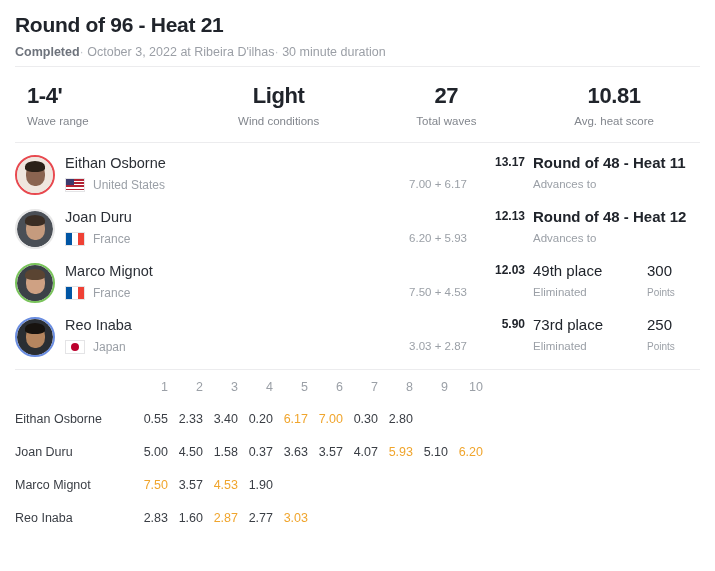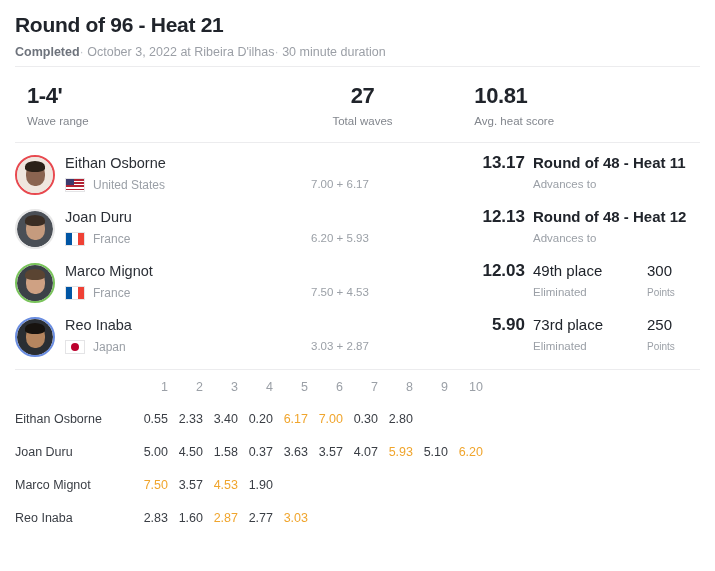--- a/index.html
+++ b/index.html
@@ -79,21 +79,21 @@
   .stats {
     display: flex;
     padding: 16px 15px 14px 15px;
     box-sizing: border-box;
   }
   .stat {
     flex: 1;
     text-align: center;
   }
   .stat:first-child { text-align: left; padding-left: 12px; }
-  .stat:last-child  { text-align: left; padding-right: 2px; }
+  .stat:last-child  { text-align: center; padding-right: 2px; }
   .stat-value {
     font-size: 22px;
     font-weight: bold;
     color: #20242b;
     letter-spacing: -0.4px;
     line-height: 26px;
   }
   .stat-label {
     font-size: 11.5px;
     color: #82868d;
@@ -155,31 +155,31 @@
     color: #9ba0a7;
     line-height: 15px;
     white-space: nowrap;
   }
   .total-score {
     position: absolute;
     left: 300px;
     width: 210px;
     top: 4px;
     text-align: right;
-    font-size: 17px;
+    font-size: 12px;
     font-weight: bold;
     color: #20242b;
     line-height: 19px;
   }
   .waves-sum {
     position: absolute;
-    left: 296px;
+    left: 318px;
     width: 210px;
     top: 28px;
-    text-align: left;
+    text-align: center;
     font-size: 11.5px;
     color: #9ba0a7;
     line-height: 15px;
   }
   .result-main {
     position: absolute;
     left: 518px;
     top: 4px;
     font-size: 15px;
     line-height: 19px;
@@ -319,20 +319,24 @@
       <span>30 minute duration</span>
     </div>
   </div>
 
   <div class="divider"></div>
 
   <div class="stats">
     <div class="stat">
       <div class="stat-value">1-4'</div>
       <div class="stat-label">Wave range</div>
+    </div>
+    <div class="stat">
+      <div class="stat-value">Light</div>
+      <div class="stat-label">Wind conditions</div>
     </div>
     <div class="stat">
       <div class="stat-value">27</div>
       <div class="stat-label">Total waves</div>
     </div>
     <div class="stat">
       <div class="stat-value">10.81</div>
       <div class="stat-label">Avg. heat score</div>
     </div>
   </div>

